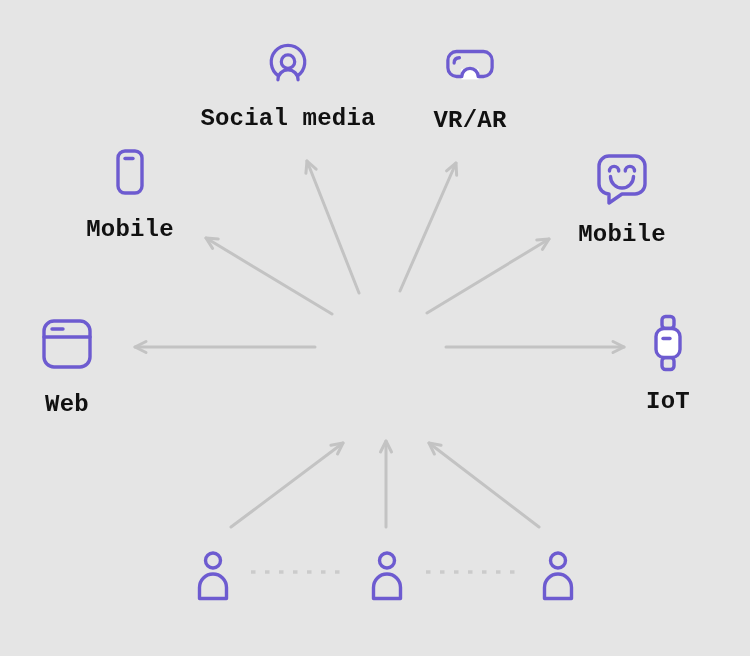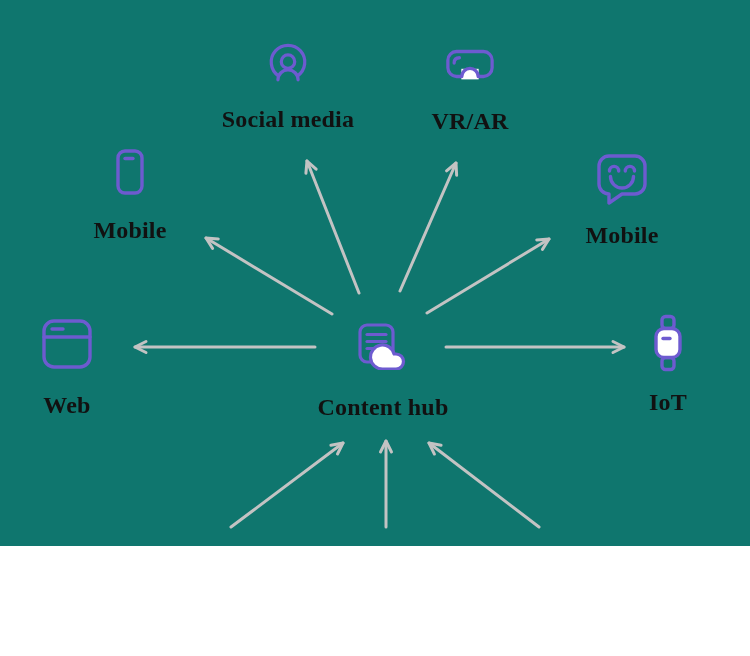--- a/index.html
+++ b/index.html
@@ -4,24 +4,24 @@
 <style>
   :root{
     --accent:#6d5bd0;
     --arrow:#c3c3c3;
     --text:#111111;
     --dotted:#cbcbcb;
   }
   html,body{margin:0;padding:0;background:#ffffff;}
   .canvas{
     position:relative;
-    width:750px;height:546px;
-    background:#0f766e;
+    width:750px;height:656px;
+    background:#e5e5e5;
     overflow:hidden;
-    font-family:Liberation Serif, serif;
+    font-family:Liberation Mono, monospace;
   }
   .arrows{position:absolute;left:0;top:0;pointer-events:none;}
   .node{
     position:absolute;
     width:220px;
     display:flex;flex-direction:column;align-items:center;
   }
   .node .label{
     font-weight:700;
     font-size:24px;
@@ -99,30 +99,20 @@
 
   <div class="node" style="left:-43px;top:318px;">
     <svg class="icon" width="52" height="52" viewBox="0 0 52 52" stroke-width="3.4" style="margin-bottom:21px;">
       <rect x="3" y="3" width="46" height="46" rx="10"></rect>
       <line x1="3" y1="19" x2="49" y2="19"></line>
       <line x1="11" y1="11" x2="22" y2="11"></line>
     </svg>
     <div class="label">Web</div>
   </div>
 
-  <div class="node" style="left:273px;top:322px;">
-    <svg class="icon" width="54" height="48" viewBox="0 0 54 48" stroke-width="3.2" style="margin-bottom:23px;">
-      <rect x="4" y="3" width="33" height="37" rx="7"></rect>
-      <line x1="11" y1="12.5" x2="30" y2="12.5"></line>
-      <line x1="11" y1="19.5" x2="30" y2="19.5"></line>
-      <line x1="11" y1="26.5" x2="22" y2="26.5"></line>
-      <path transform="translate(13,17) scale(1.5)" stroke-width="2.15" fill="#ffffff" d="M18 10h-1.26A8 8 0 1 0 9 20h9a5 5 0 0 0 0-10z"></path>
-    </svg>
-    <div class="label">Content hub</div>
-  </div>
 
   <div class="node" style="left:558px;top:314px;">
     <svg class="icon" width="30" height="58" viewBox="0 0 30 58" stroke-width="3.4" style="margin-bottom:16px;">
       <rect x="9" y="2.5" width="12" height="12" rx="3.5"></rect>
       <rect x="9" y="43.5" width="12" height="12" rx="3.5"></rect>
       <rect x="3" y="14.5" width="24" height="29" rx="8" fill="#ffffff"></rect>
       <line x1="10" y1="24.5" x2="17" y2="24.5"></line>
     </svg>
     <div class="label">IoT</div>
   </div>

